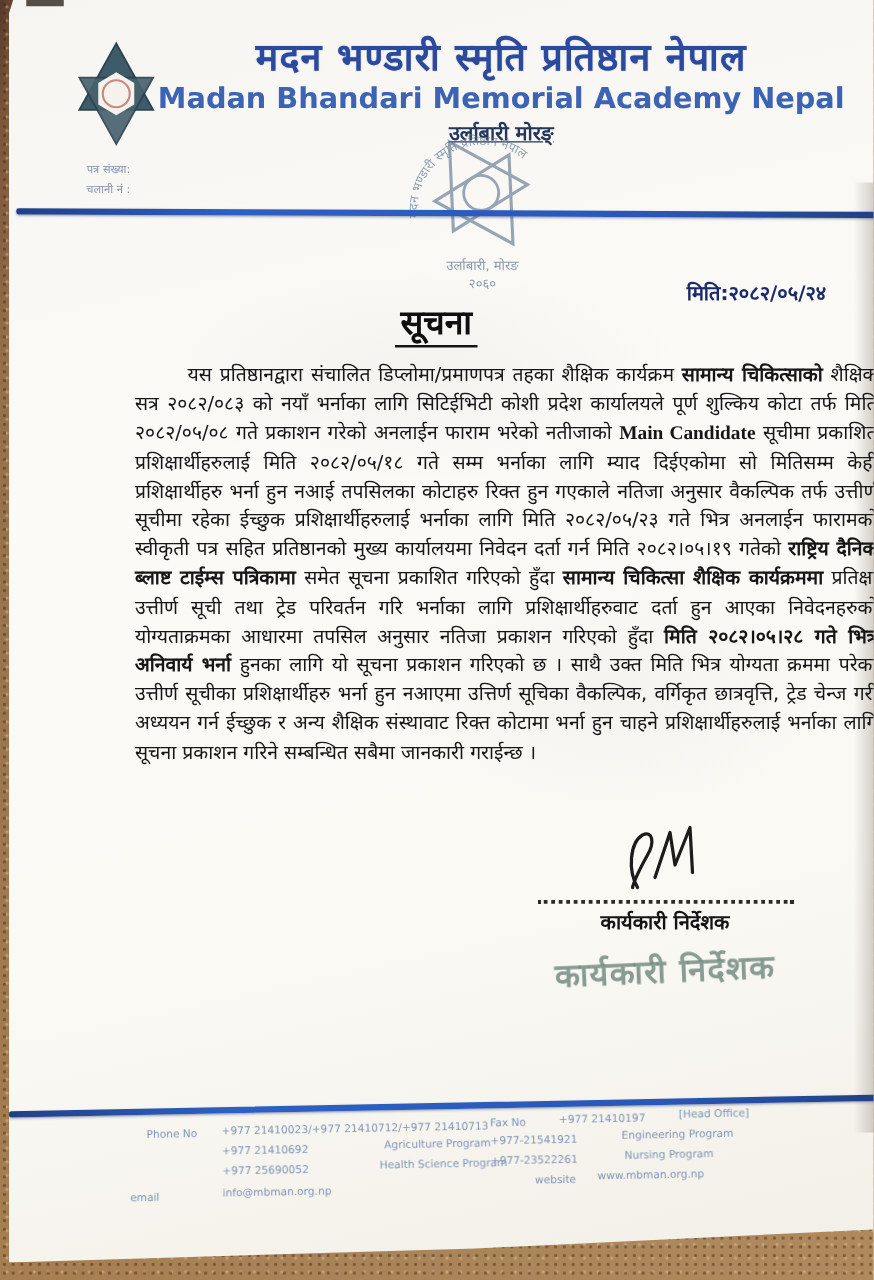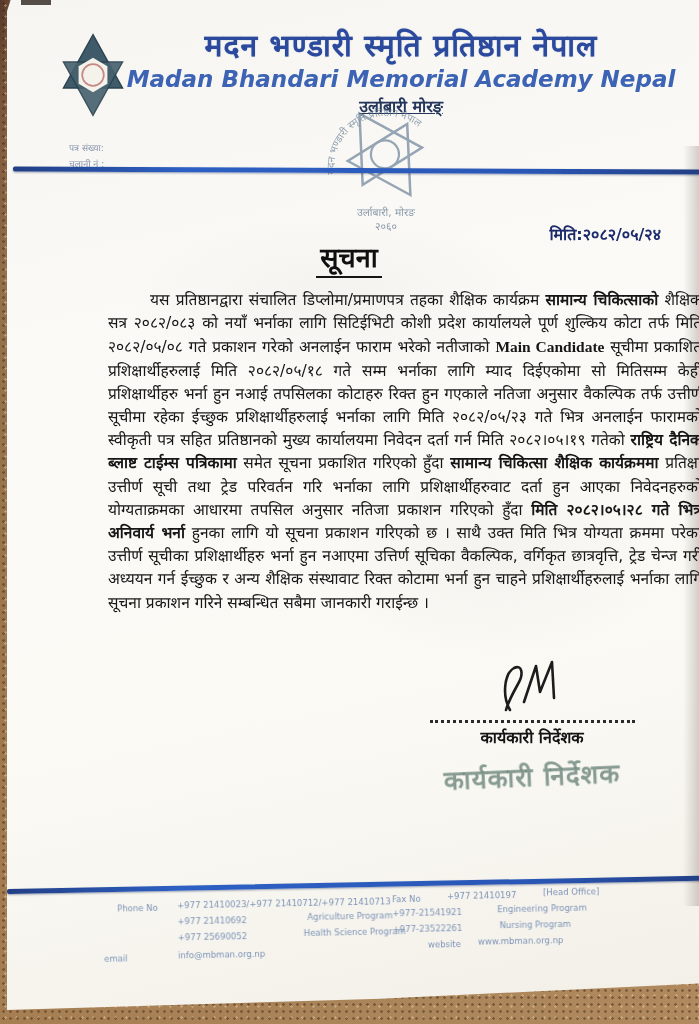--- a/index.html
+++ b/index.html
@@ -24,23 +24,23 @@
   }
   .edge-shade{position:absolute;right:0;top:150px;width:16px;height:760px;
     background:linear-gradient(270deg,rgba(90,80,70,.25),transparent);pointer-events:none;}
   .corner-mark{position:absolute;left:14px;top:0;width:30px;height:9px;background:#2d241c;opacity:.8;}
 
   
   .logo{position:absolute;left:50px;top:36px;width:72px;height:86px;}
   .head-titles{position:absolute;left:118px;right:22px;top:28px;text-align:center;}
   .title-np{font-size:30px;font-weight:700;color:#2b4a9e;letter-spacing:1px;
     text-shadow:0 0 1px rgba(43,74,158,.5);}
-  .title-en{font-size:23px;font-weight:700;color:#3c63b4;margin-top:1px;font-style:italic;}
+  .title-en{font-size:23px;font-weight:700;color:#3c63b4;margin-top:1px;}
   .location{font-size:16px;color:#24365c;margin-top:3px;font-weight:600;text-decoration:underline;}
-  .meta{position:absolute;left:62px;top:144px;font-size:9px;color:#8793ad;line-height:16px;}
+  .meta{position:absolute;left:62px;top:132px;font-size:9px;color:#8793ad;line-height:16px;text-align:right;}
   .stamp{position:absolute;left:314px;top:96px;width:130px;height:148px;opacity:.85;}
   .rule{position:absolute;height:4.5px;border-radius:2px;
     background:linear-gradient(90deg,#223f85,#2d60c4 25%,#2a57b6 75%,#223f85);
     box-shadow:0 1px 2px rgba(20,40,90,.4);}
   .rule-top{left:6px;top:172px;width:688px;transform:rotate(.25deg);}
   .rule-bottom{left:0;top:893px;width:699px;transform:rotate(-1.1deg);transform-origin:left center;}
   .date{position:absolute;right:38px;top:189px;font-size:16px;font-weight:600;color:#1c2a6b;margin-top:38px;}
 
   
   .notice-title{position:absolute;left:0;right:8px;top:242px;text-align:center;}

